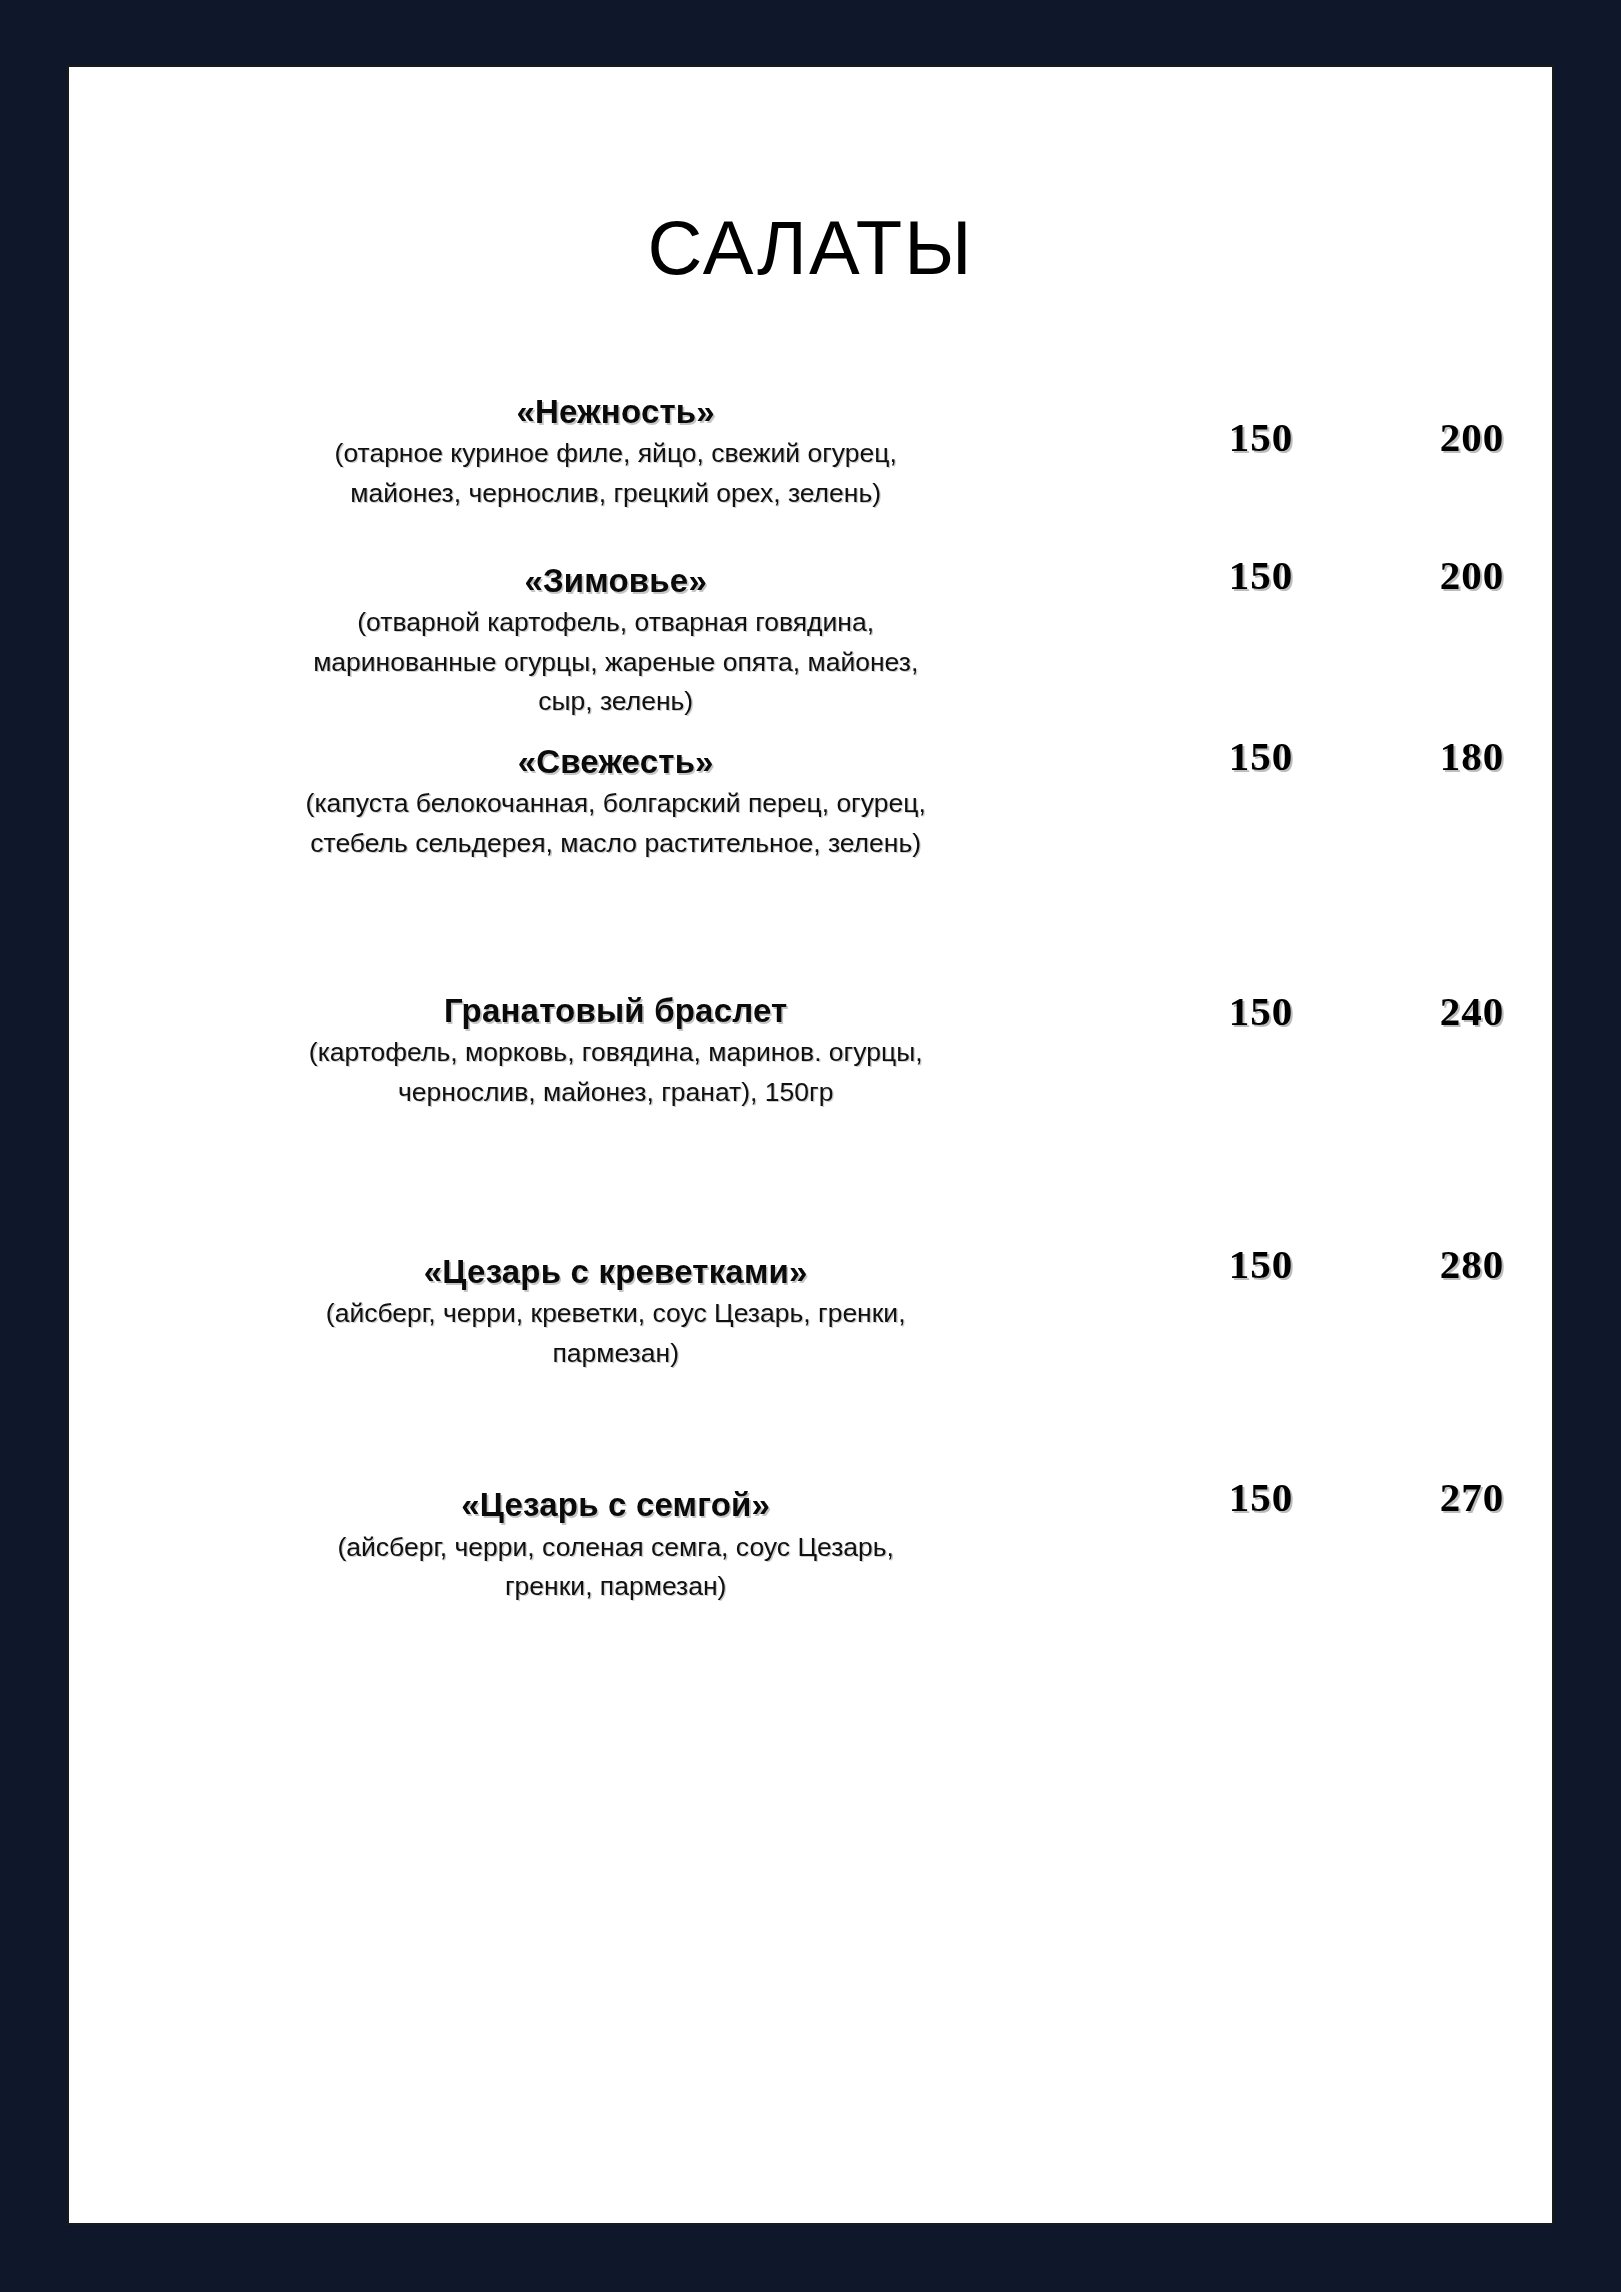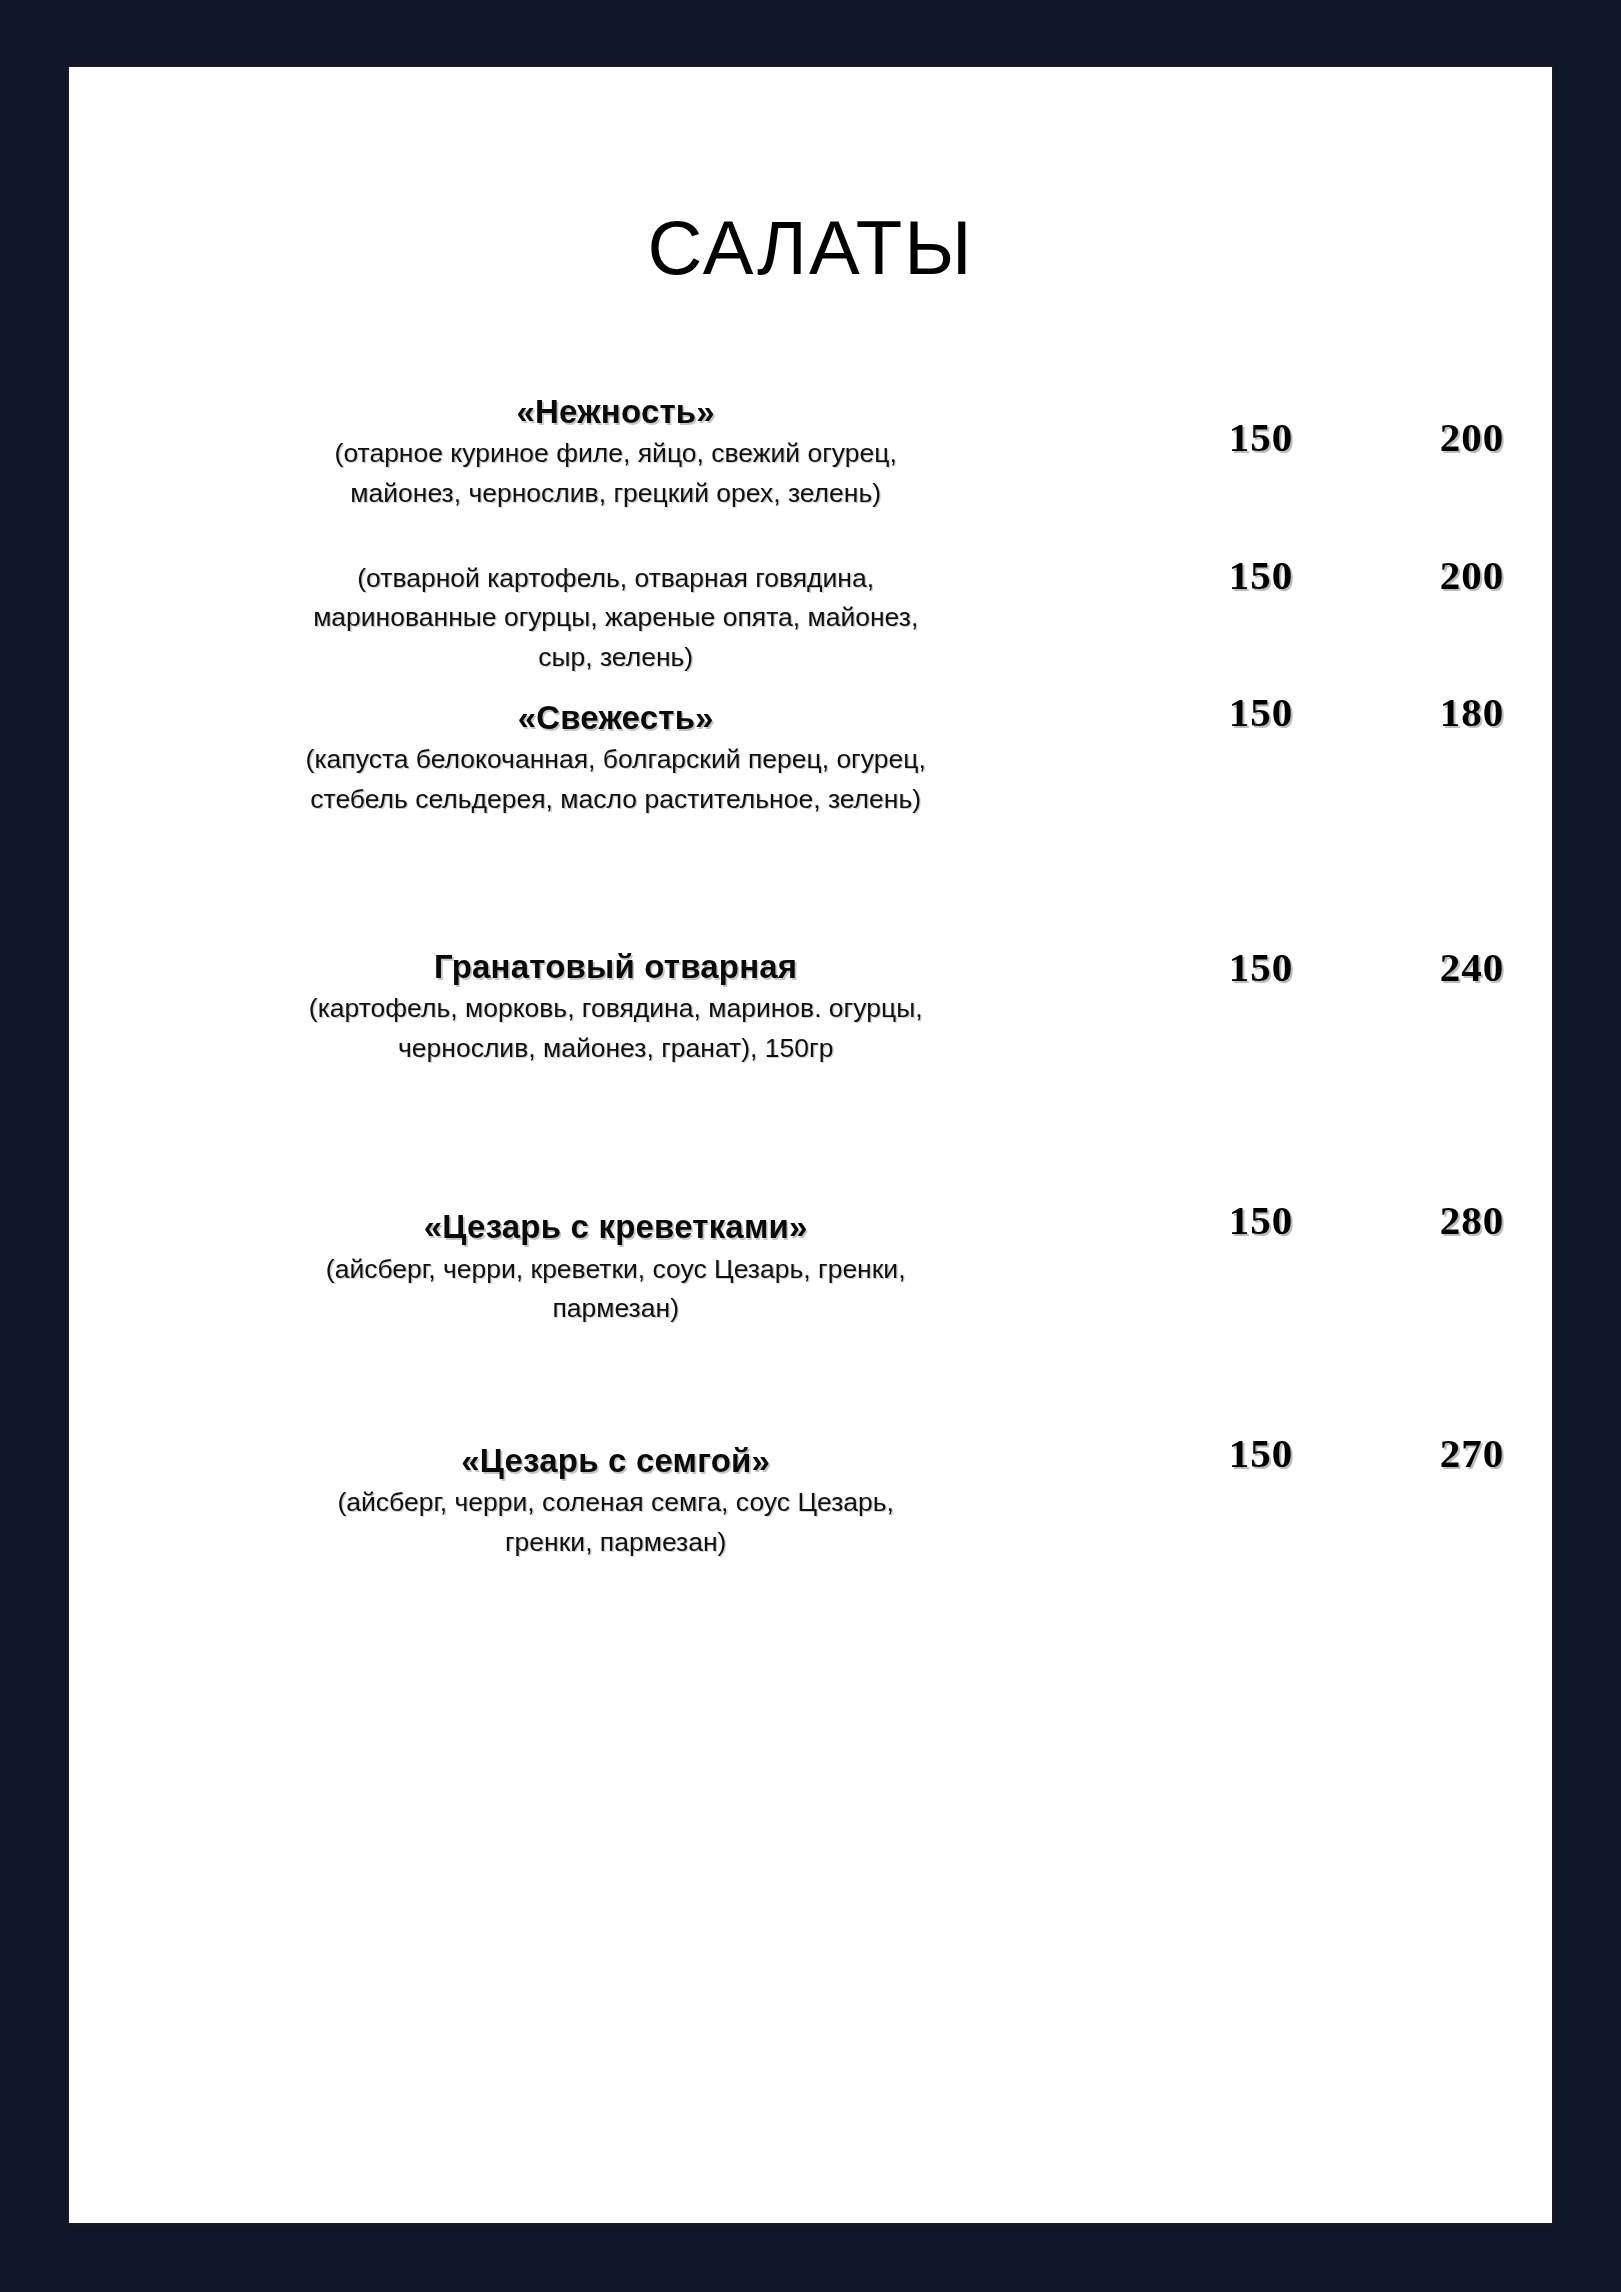--- a/index.html
+++ b/index.html
@@ -155,20 +155,21 @@
           </span>
         </div>
         <div class="item-prices">
           <span class="price price-weight">150</span>
           <span class="price price-cost">200</span>
         </div>
       </div>
 
       <div class="menu-item m1">
         <div class="item-text">
+          <span class="item-name">«Зимовье»</span>
           <span class="item-desc">
             <span class="desc-line">(отварной картофель, отварная говядина,</span>
             <span class="desc-line">маринованные огурцы, жареные опята, майонез,</span>
             <span class="desc-line">сыр, зелень)</span>
           </span>
         </div>
         <div class="item-prices">
           <span class="price price-weight">150</span>
           <span class="price price-cost">200</span>
         </div>
@@ -183,21 +184,21 @@
           </span>
         </div>
         <div class="item-prices">
           <span class="price price-weight">150</span>
           <span class="price price-cost">180</span>
         </div>
       </div>
 
       <div class="menu-item m3">
         <div class="item-text">
-          <span class="item-name">Гранатовый отварная</span>
+          <span class="item-name">Гранатовый браслет</span>
           <span class="item-desc">
             <span class="desc-line">(картофель, морковь, говядина, маринов. огурцы,</span>
             <span class="desc-line">чернослив, майонез, гранат), 150гр</span>
           </span>
         </div>
         <div class="item-prices">
           <span class="price price-weight">150</span>
           <span class="price price-cost">240</span>
         </div>
       </div>

